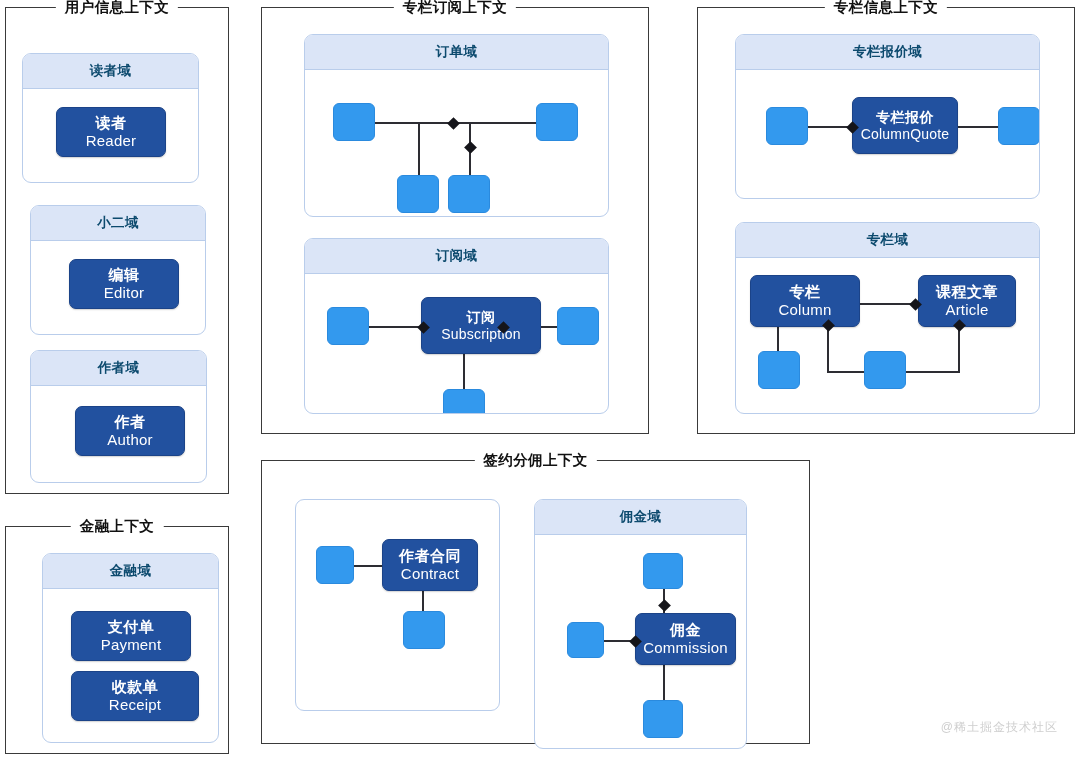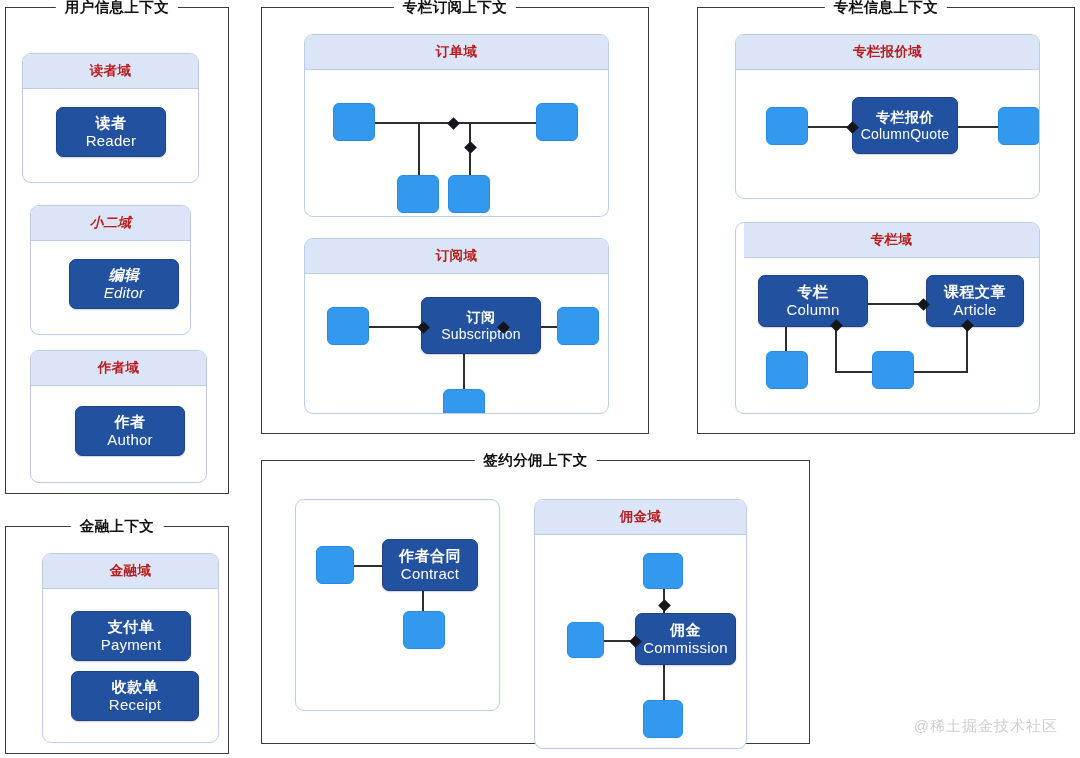--- a/index.html
+++ b/index.html
@@ -35,21 +35,21 @@
     border:1px solid #b9cdeb;
     border-radius:9px;
     background:#ffffff;
     overflow:hidden;
   }
   .domain-head{
     height:34px;
     background:#dbe5f7;
     border-bottom:1px solid #b9cdeb;
     display:flex;align-items:center;justify-content:center;
-    font-size:13.5px;font-weight:bold;color:#b91c1c;
+    font-size:13.5px;font-weight:bold;color:#0c4a6e;
     letter-spacing:.3px;
   }
   .domain-body{position:relative;width:100%;height:calc(100% - 34px);}
 
   
   .agg{
     position:absolute;box-sizing:border-box;
     background:#22519f;
     border:1px solid #1b4388;
     border-radius:7px;
@@ -80,41 +80,41 @@
   .conn.v{width:2px;}
   .dia{
     position:absolute;width:9px;height:9px;
     background:#15151a;transform:rotate(45deg);
     z-index:4;
   }
 
   
   .watermark{
     position:absolute;right:22px;bottom:22px;
-    font-size:15px;color:#cfcfcf;letter-spacing:1px;
+    font-size:12px;color:#cfcfcf;letter-spacing:1px;
     user-select:none;
   }
 </style>
 </head>
 <body>
 
 <div class="context" style="left:5px;top:7px;width:224px;height:487px;">
   <div class="context-title">用户信息上下文</div>
 
   <div class="domain" style="left:16px;top:45px;width:177px;height:130px;">
     <div class="domain-head">读者域</div>
     <div class="domain-body">
       <div class="agg" style="left:33px;top:18px;width:110px;height:50px;">
         <span class="cn">读者</span>
         <span class="en">Reader</span>
       </div>
     </div>
   </div>
 
-  <div class="domain" style="left:24px;top:197px;width:161px;height:130px;font-style:italic;">
+  <div class="domain" style="left:24px;top:197px;width:176px;height:130px;">
     <div class="domain-head">小二域</div>
     <div class="domain-body">
       <div class="agg" style="left:38px;top:18px;width:110px;height:50px;">
         <span class="cn">编辑</span>
         <span class="en">Editor</span>
       </div>
     </div>
   </div>
 
   <div class="domain" style="left:24px;top:342px;width:177px;height:133px;">
@@ -202,21 +202,21 @@
       <div class="ent" style="left:30px;top:37px;width:42px;height:38px;"></div>
       <div class="ent" style="left:262px;top:37px;width:42px;height:38px;"></div>
 
       <div class="agg small" style="left:116px;top:27px;width:106px;height:57px;">
         <span class="cn">专栏报价</span>
         <span class="en">ColumnQuote</span>
       </div>
     </div>
   </div>
 
-  <div class="domain" style="left:37px;top:214px;width:305px;height:192px;padding-left:8px;">
+  <div class="domain" style="left:37px;top:214px;width:305px;height:192px;">
     <div class="domain-head">专栏域</div>
     <div class="domain-body">
 
       <div class="conn h" style="left:122px;top:45px;width:62px;"></div>
       <div class="dia" style="left:175px;top:41.5px;"></div>
 
       <div class="conn v" style="left:41px;top:67px;height:46px;"></div>
 
       <div class="conn v" style="left:91px;top:67px;height:48px;"></div>
       <div class="conn h" style="left:91px;top:113px;width:37px;"></div>

